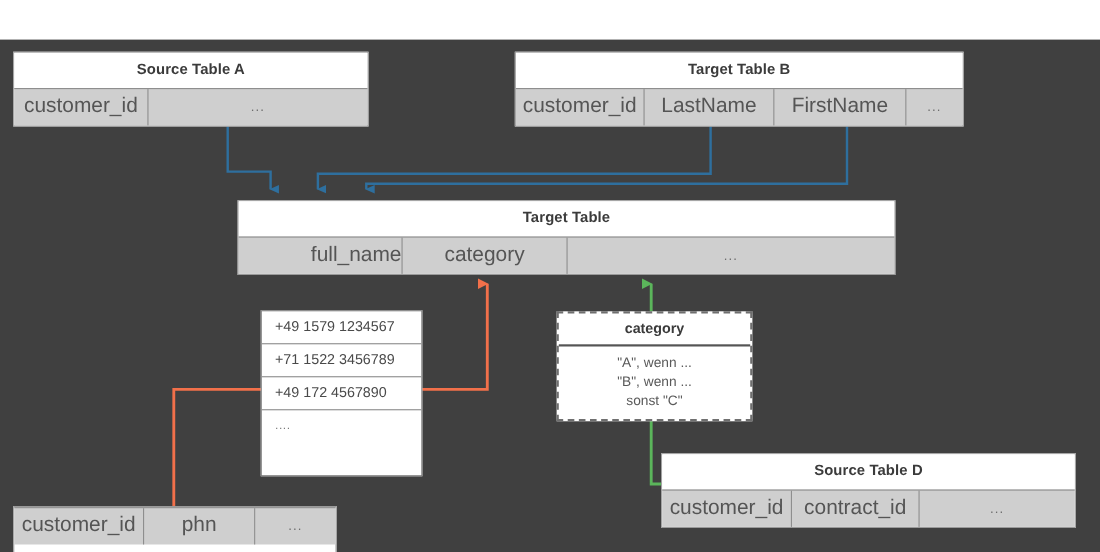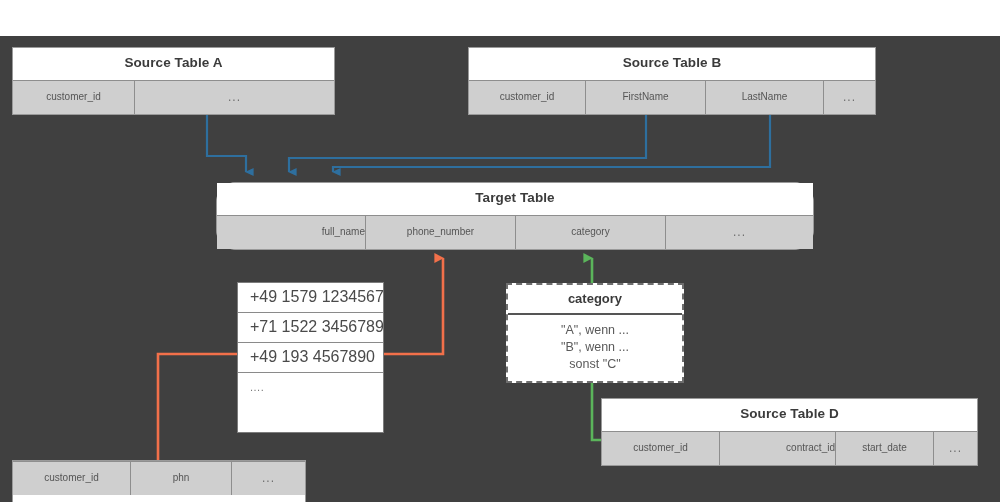--- a/index.html
+++ b/index.html
@@ -51,21 +51,21 @@
     border-top: 1.6px solid #8e8e8e;
     height: 34px;
     background: #cfcfcf;
   }
   .entity .ent-cols .col {
     box-sizing: border-box;
     flex: 1 1 auto;
     border-right: 1.6px solid #8e8e8e;
     line-height: 32px;
     text-align: center;
-    font-size: 10px;
+    font-size: 19px;
     color: #555555;
     overflow: hidden;
     white-space: nowrap;
   }
   .entity .ent-cols .col:last-child {
     border-right: none;
   }
   .entity .ent-cols .col.ellipsis {
     color: #6d6d6d;
     letter-spacing: 1px;
@@ -78,21 +78,21 @@
     box-sizing: border-box;
     border: 1.6px solid #7c7c7c;
     background: #ffffff;
     z-index: 4;
   }
   .valuelist .vrow {
     box-sizing: border-box;
     height: 30px;
     line-height: 28px;
     padding-left: 12px;
-    font-size: 16px;
+    font-size: 13px;
     color: #4a4a4a;
     border-bottom: 1.3px solid #8a8a8a;
     white-space: nowrap;
   }
   .valuelist .vrow:last-child {
     border-bottom: none;
   }
   .valuelist .vrow.ellipsis {
     color: #7a7a7a;
     letter-spacing: .5px;
@@ -170,61 +170,59 @@
 
   <div class="entity" style="left:12px; top:11px; width:323px; height:68px;">
     <div class="ent-title">Source Table A</div>
     <div class="ent-cols">
       <div class="col" style="flex:0 0 122px;">customer_id</div>
       <div class="col ellipsis">...</div>
     </div>
   </div>
 
   <div class="entity" style="left:468px; top:11px; width:408px; height:68px;">
-    <div class="ent-title">Source Table B</div>
+    <div class="ent-title">Target Table B</div>
     <div class="ent-cols">
       <div class="col" style="flex:0 0 117px;">customer_id</div>
+      <div class="col" style="flex:0 0 118px;">LastName</div>
       <div class="col" style="flex:0 0 120px;">FirstName</div>
-      <div class="col" style="flex:0 0 118px;">LastName</div>
-      <div class="col ellipsis">...</div>
-    </div>
-  </div>
-
-  <div class="entity" style="left:216px; top:146px; width:598px; height:68px;border-radius:20px;">
+      <div class="col ellipsis">...</div>
+    </div>
+  </div>
+
+  <div class="entity" style="left:216px; top:146px; width:598px; height:68px;">
     <div class="ent-title">Target Table</div>
     <div class="ent-cols">
       <div class="col" style="flex:0 0 149px;text-align:right;">full_name</div>
-      <div class="col" style="flex:0 0 150px;">phone_number</div>
       <div class="col" style="flex:0 0 150px;">category</div>
       <div class="col ellipsis">...</div>
     </div>
   </div>
 
   <div class="valuelist" style="left:237px; top:246px; width:147px; height:151px;">
     <div class="vrow">+49 1579 1234567</div>
     <div class="vrow">+71 1522 3456789</div>
-    <div class="vrow">+49 193 4567890</div>
+    <div class="vrow">+49 172 4567890</div>
     <div class="vrow ellipsis">....</div>
   </div>
 
   <div class="rulebox" style="left:506px; top:247px; width:178px; height:100px;">
     <div class="rule-title">category</div>
     <div class="rule-body">
       <div class="rule-line">"A", wenn ...</div>
       <div class="rule-line">"B", wenn ...</div>
       <div class="rule-line">sonst "C"</div>
     </div>
   </div>
 
-  <div class="entity" style="left:601px; top:362px; width:377px; height:68px;">
+  <div class="entity" style="left:601px; top:376px; width:377px; height:68px;">
     <div class="ent-title">Source Table D</div>
     <div class="ent-cols">
       <div class="col" style="flex:0 0 118px;">customer_id</div>
-      <div class="col" style="flex:0 0 116px;text-align:right;">contract_id</div>
-      <div class="col" style="flex:0 0 98px;">start_date</div>
+      <div class="col" style="flex:0 0 116px;">contract_id</div>
       <div class="col ellipsis">...</div>
     </div>
   </div>
 
   <div class="entity" style="left:12px; top:424px; width:294px; height:68px;">
     <div class="ent-cols">
       <div class="col" style="flex:0 0 118px;">customer_id</div>
       <div class="col" style="flex:0 0 101px;">phn</div>
       <div class="col ellipsis">...</div>
     </div>

